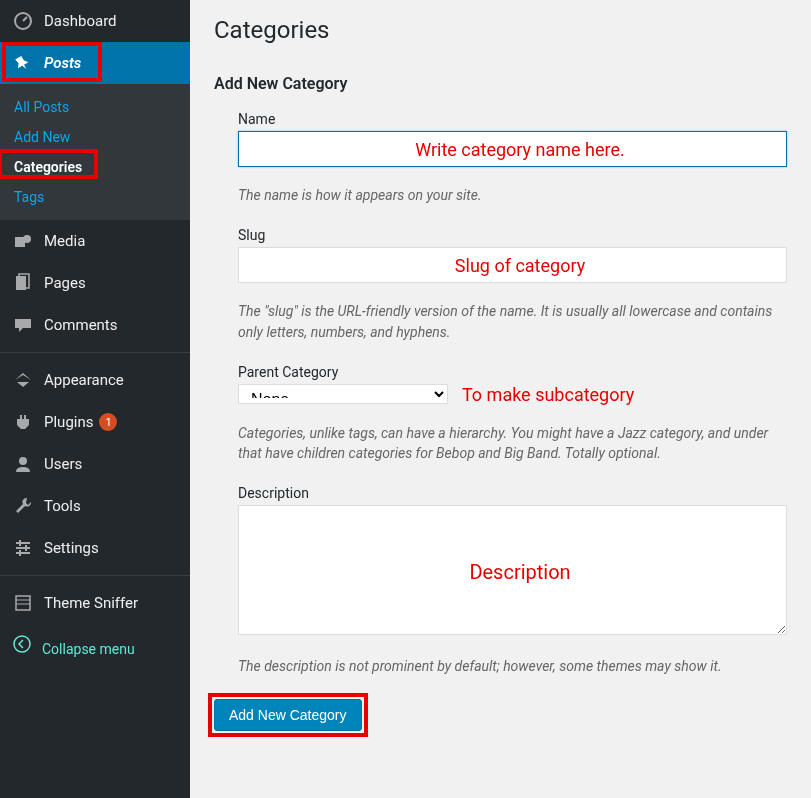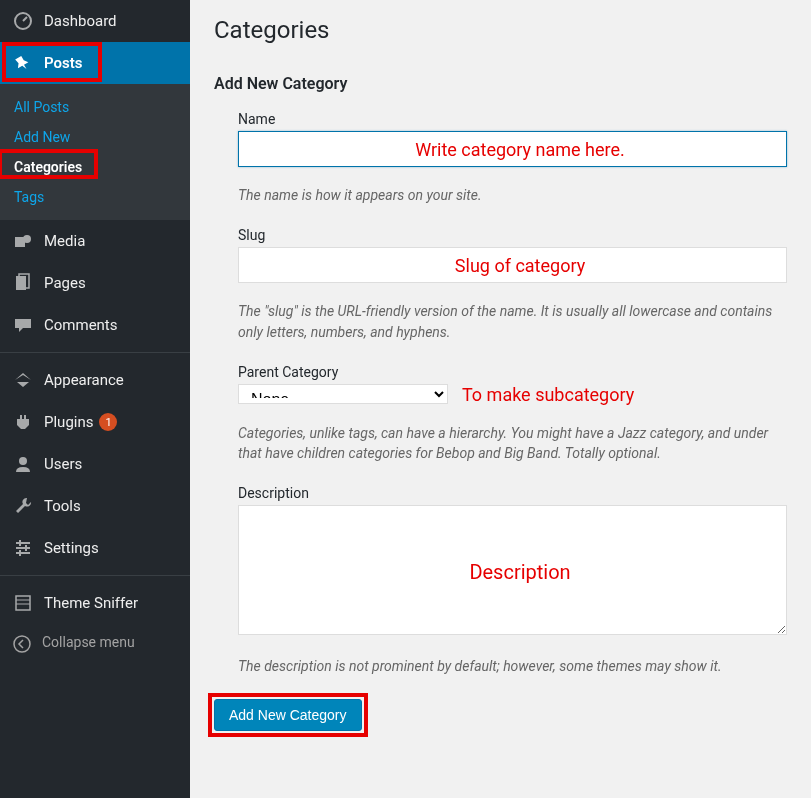--- a/index.html
+++ b/index.html
@@ -1,28 +1,28 @@
 <!DOCTYPE html>
 <html><head>
 <meta charset="utf-8">
 <style>
 * { box-sizing: border-box; margin: 0; padding: 0; }
 body { font-family: -apple-system, BlinkMacSystemFont, "Segoe UI", Roboto, sans-serif; font-size: 14px; background: #f1f1f1; width: 811px; height: 798px; overflow: hidden; display: flex; }
 .sidebar { width: 190px; background: #23282d; color: #eee; flex-shrink: 0; }
 .menu-item { display: flex; align-items: center; padding: 10px 12px; color: #eee; font-size: 15px; cursor: pointer; position: relative; }
 .menu-item .icon { width: 22px; height: 22px; margin-right: 10px; display: flex; align-items: center; justify-content: center; opacity: 0.65; }
-.menu-item.active { background: #0073aa; color: #fff; }
+.menu-item.active { background: #0073aa; color: #fff; font-style: italic; }
 .menu-item.active .icon { opacity: 1; }
 .menu-item.active::after { content: ''; position: absolute; right: -8px; top: 50%; transform: translateY(-50%); border: 8px solid transparent; border-right-color: #f1f1f1; }
 .submenu { background: #32373c; padding: 8px 0; }
 .submenu-item { padding: 7px 14px; color: #0ea5e9; font-size: 14px; cursor: pointer; }
 .submenu-item.current { color: #fff; font-weight: 600; }
 .badge { background: #d54e21; color: #fff; border-radius: 50%; width: 18px; height: 18px; font-size: 11px; display: inline-flex; align-items: center; justify-content: center; margin-left: 6px; }
 .menu-separator { border-top: 1px solid #393f44; margin: 6px 0; }
-.collapse { display: flex; align-items: flex-start; padding: 10px 12px; color: #a3a3a3; font-size: 14px; cursor: pointer; }
+.collapse { display: flex; align-items: flex-end; padding: 10px 12px; color: #5eead4; font-size: 14px; cursor: pointer; }
 .collapse .icon { margin-right: 10px; }
 .main { flex: 1; padding: 16px 24px; overflow: hidden; }
 h1 { font-size: 24px; font-weight: 400; color: #23282d; margin-bottom: 30px; }
 h2 { font-size: 16px; font-weight: 600; color: #23282d; margin-bottom: 18px; }
 .field { margin-bottom: 22px; padding-left: 24px; }
 .field-label { display: block; color: #23282d; font-size: 14px; margin-bottom: 4px; }
 .text-input { width: 100%; padding: 6px 10px; border: 1px solid #ddd; font-size: 16px; height: 36px; background: #fff; text-align: center; }
 .text-input.focused { border: 1px solid #0073aa; box-shadow: 0 0 2px rgba(0,115,170,.4); }
 .select-input { width: 210px; padding: 5px 8px; border: 1px solid #ddd; font-size: 16px; height: 20px; background: #fff; }
 .textarea-input { width: 100%; height: 130px; padding: 6px 10px; border: 1px solid #ddd; font-size: 16px; background: #fff; resize: both; text-align: center; line-height: 110px; }

